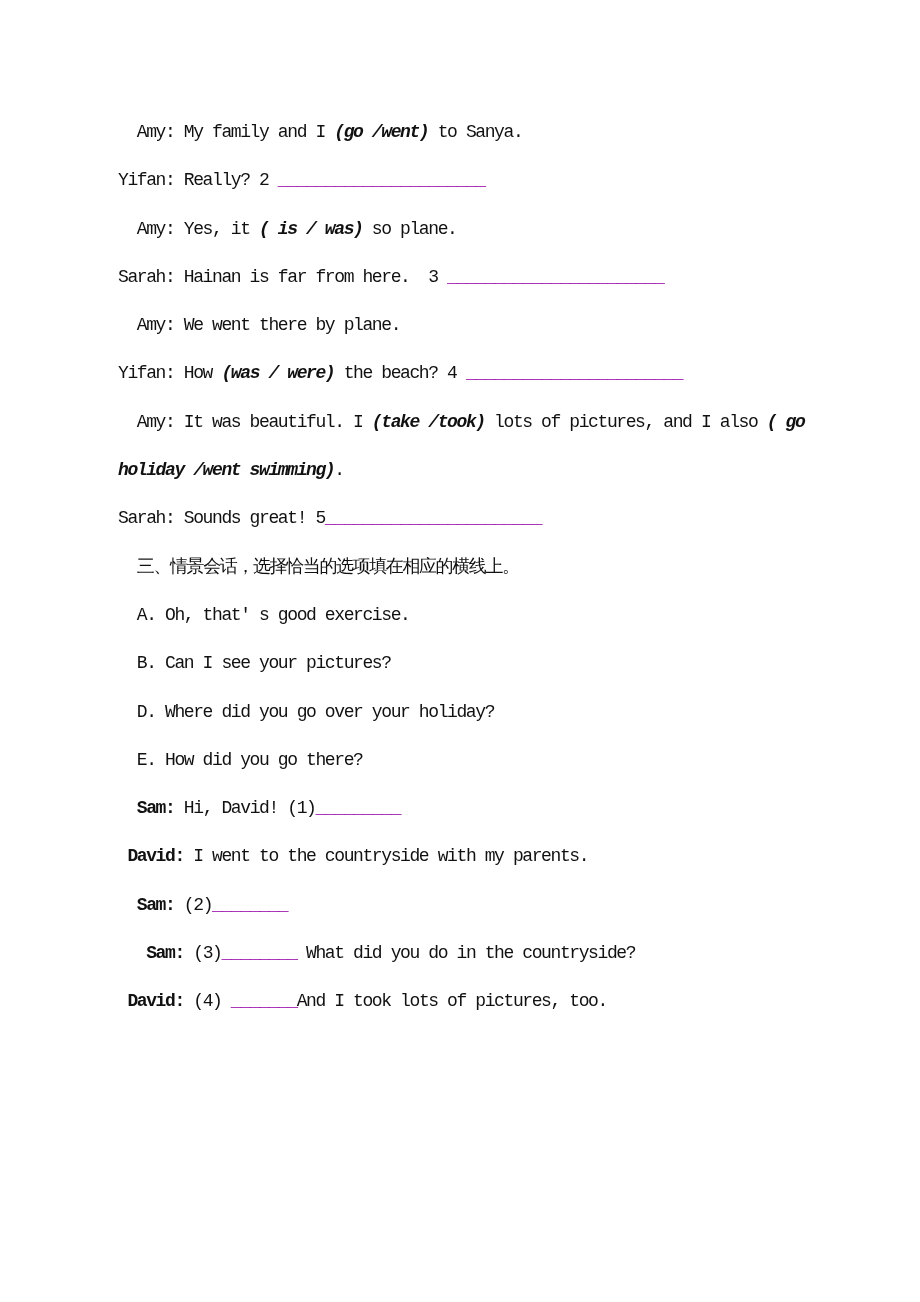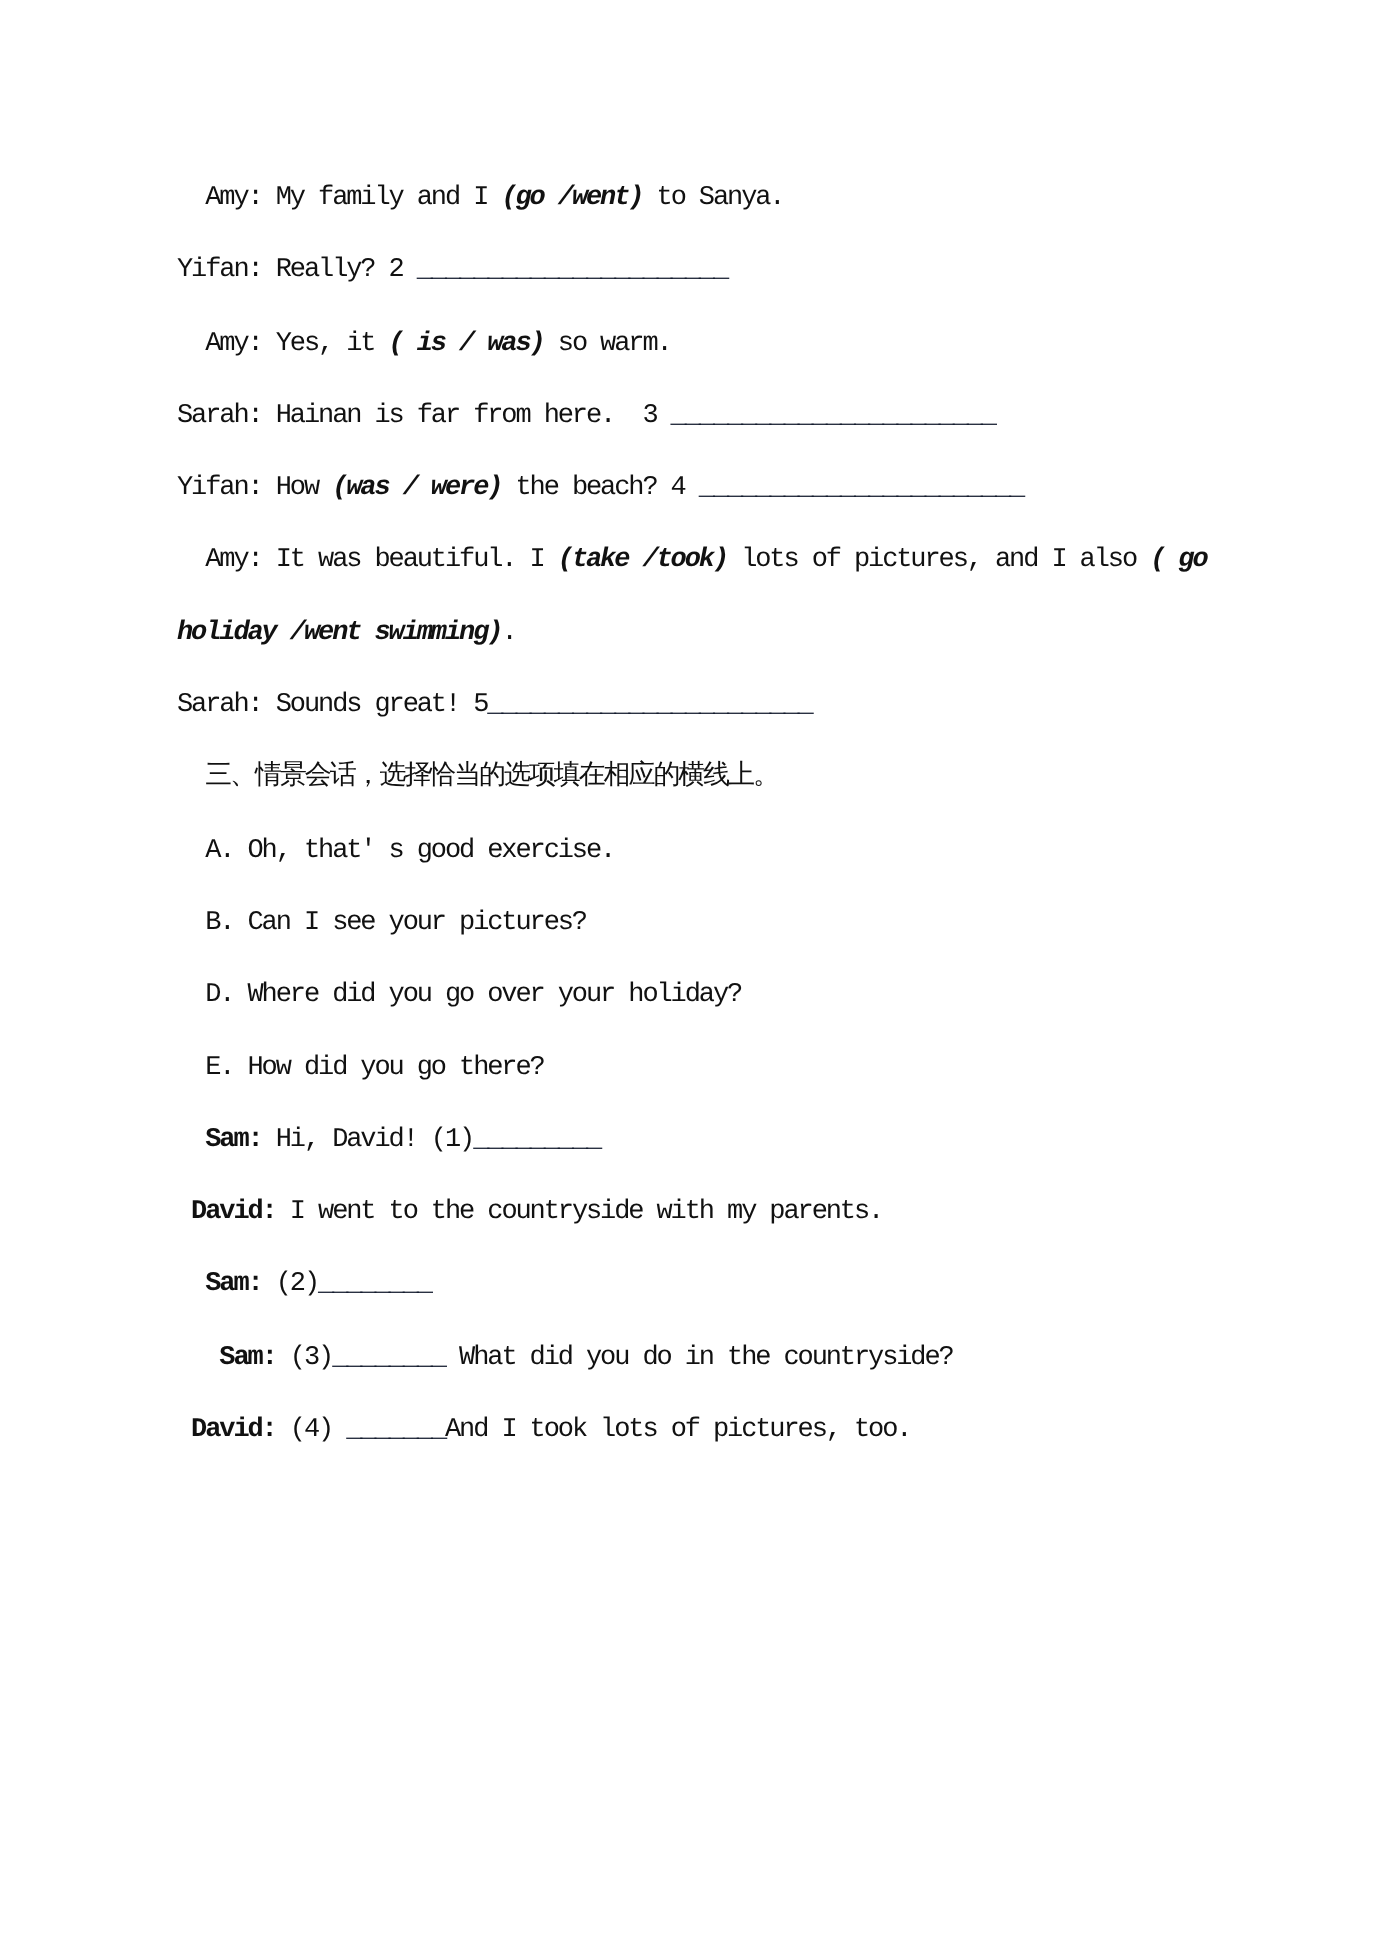--- a/index.html
+++ b/index.html
@@ -24,31 +24,32 @@
     height: 48.3px;
     line-height: 48.3px;
     font-family: "Liberation Mono", "DejaVu Sans Mono", monospace;
     font-size: 18px;
     letter-spacing: -1.4px;
     color: #111111;
   }
   .seg-plain  { font-weight: normal; font-style: normal; }
   .seg-b      { font-weight: bold;   font-style: normal; }
   .seg-bi     { font-weight: bold;   font-style: italic; }
-  .seg-blank  { font-weight: normal; font-style: normal; color: #0f172a; }
+  .seg-blank  { font-weight: normal; font-style: normal; color: #a21caf; }
 </style>
 </head>
 <body>
 
 <div class="page">
   <div>
       <div class="line"><span class="seg-plain">  Amy: My family and I </span><span class="seg-bi">(go /went)</span><span class="seg-plain"> to Sanya.</span></div>
       <div class="line"><span class="seg-plain">Yifan: Really? 2 </span><span class="seg-blank">______________________</span></div>
-      <div class="line"><span class="seg-plain">  Amy: Yes, it </span><span class="seg-bi">( is / was)</span><span class="seg-plain"> so warm.</span></div>
+      <div class="line"><span class="seg-plain">  Amy: Yes, it </span><span class="seg-bi">( is / was)</span><span class="seg-plain"> so plane.</span></div>
       <div class="line"><span class="seg-plain">Sarah: Hainan is far from here.  3 </span><span class="seg-blank">_______________________</span></div>
+      <div class="line"><span class="seg-plain">  Amy: We went there by plane.</span></div>
       <div class="line"><span class="seg-plain">Yifan: How </span><span class="seg-bi">(was / were)</span><span class="seg-plain"> the beach? 4 </span><span class="seg-blank">_______________________</span></div>
       <div class="line"><span class="seg-plain">  Amy: It was beautiful. I </span><span class="seg-bi">(take /took)</span><span class="seg-plain"> lots of pictures, and I also </span><span class="seg-bi">( go</span></div>
       <div class="line"><span class="seg-bi">holiday /went swimming)</span><span class="seg-plain">.</span></div>
       <div class="line"><span class="seg-plain">Sarah: Sounds great! 5</span><span class="seg-blank">_______________________</span></div>
       <div class="line"><span class="seg-plain">  三、情景会话，选择恰当的选项填在相应的横线上。</span></div>
       <div class="line"><span class="seg-plain">  A. Oh, that' s good exercise.</span></div>
       <div class="line"><span class="seg-plain">  B. Can I see your pictures?</span></div>
       <div class="line"><span class="seg-plain">  D. Where did you go over your holiday?</span></div>
       <div class="line"><span class="seg-plain">  E. How did you go there?</span></div>
       <div class="line"><span class="seg-plain">  </span><span class="seg-b">Sam:</span><span class="seg-plain"> Hi, David! (1)</span><span class="seg-blank">_________</span></div>

